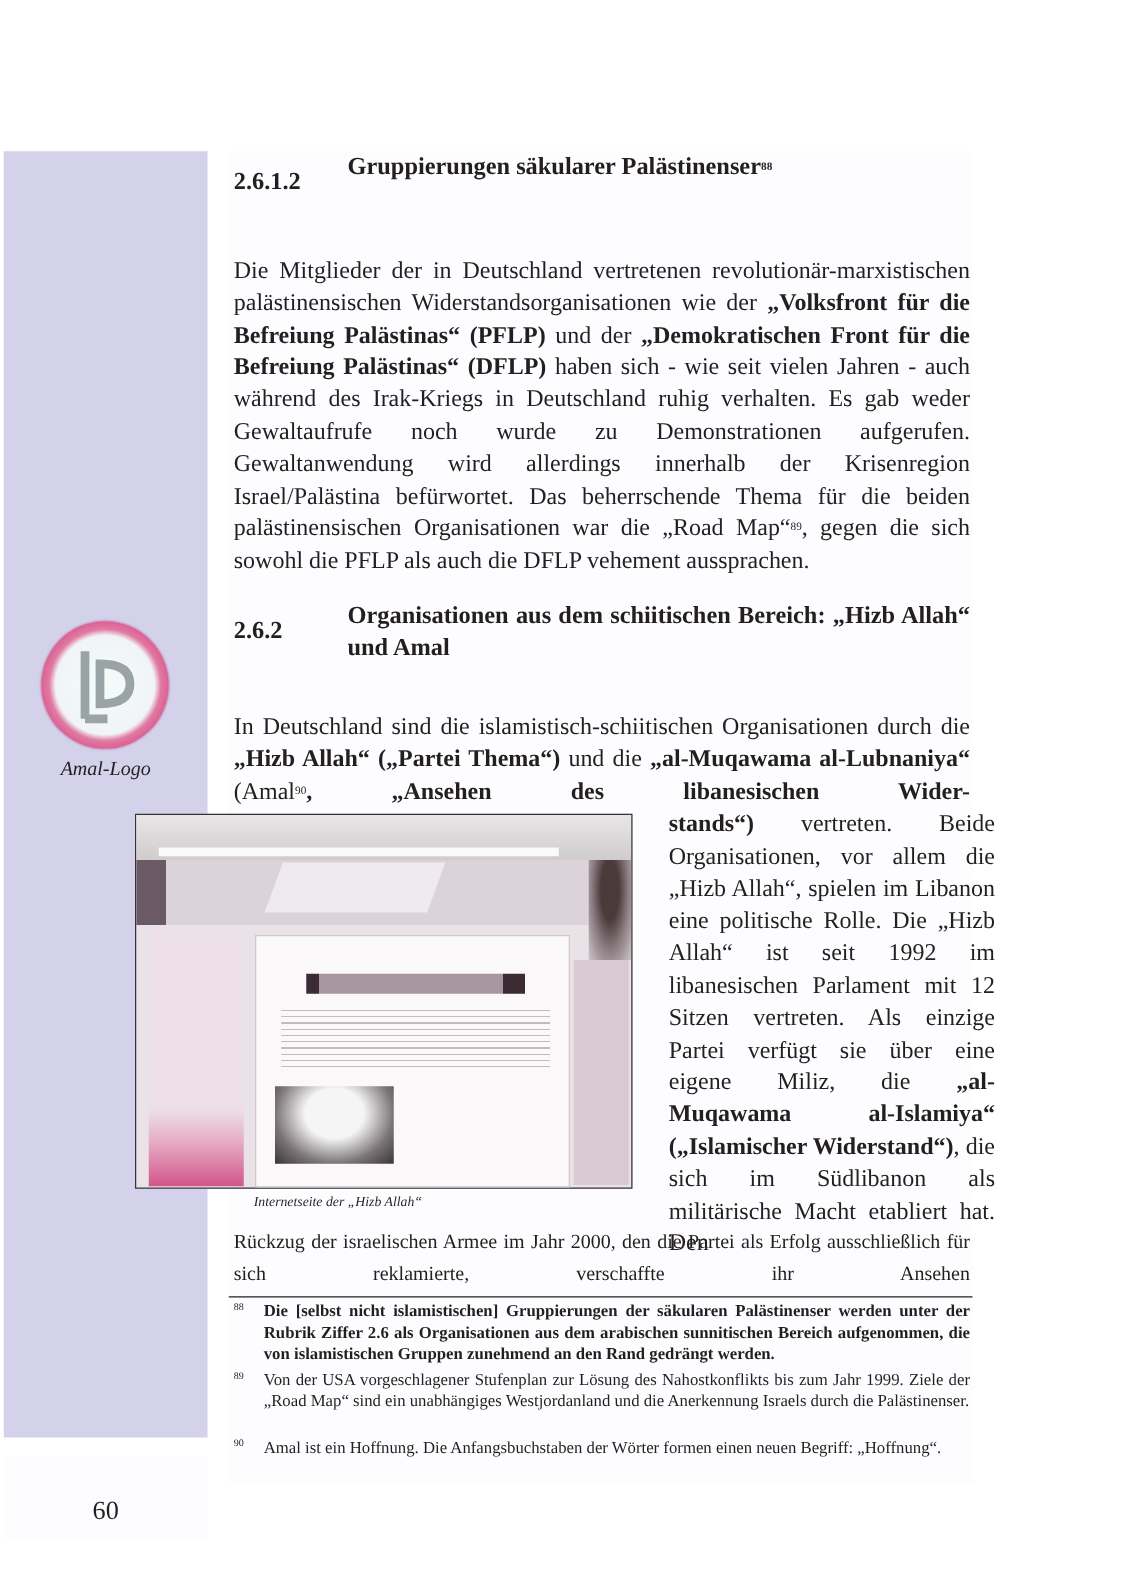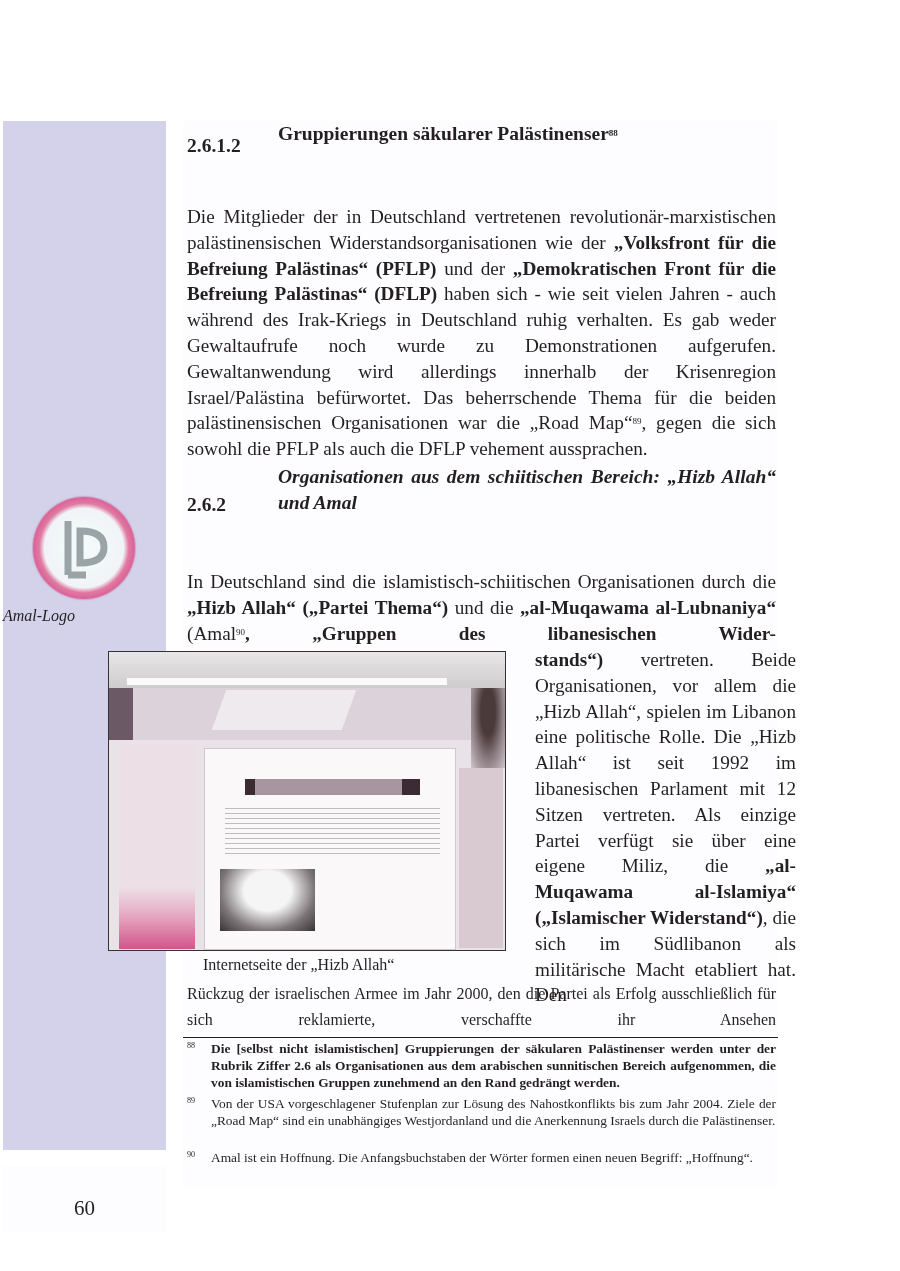--- a/index.html
+++ b/index.html
@@ -6,21 +6,21 @@
   body { width:900px; height:1271px; background:#ffffff; position:relative; overflow:hidden;
          font-family:"Liberation Serif", "DejaVu Serif", serif; color:#231f20; }
   .sidebar { position:absolute; left:3px; top:121px; width:163px; height:1029px; background:#d3d2ea; }
   .sidebar-foot { position:absolute; left:3px; top:1166px; width:163px; height:66px; background:#fdfcfe; }
   .page-number { position:absolute; left:3px; top:1164px; width:163px; text-align:center; font-size:21px;margin-top:32px; }
   .content-bg { position:absolute; left:183px; top:121px; width:595px; height:1066px; background:#fdfcfe; }
   .logo { position:absolute; left:33px; top:497px; width:102px; height:102px; border-radius:50%;
           background:radial-gradient(circle, #f5fbfb 0%, #f0f4f6 55%, #e07aa3 62%, #d9558b 75%, #c94b7e 100%);
           box-shadow:0 0 2px #b0407a; }
   .logo-glyph { position:absolute; left:23px; top:18px; width:56px; height:66px; }
-  .logo-caption { position:absolute; left:3px; top:607px; width:163px; font-style:italic; font-size:16px; }
+  .logo-caption { position:absolute; left:3px; top:607px; width:163px; text-align:center; font-style:italic; font-size:16px; }
   .text { position:absolute; left:187px; width:589px; font-size:19.2px; line-height:25.8px; text-align:justify; }
   .text b { font-weight:bold; }
   .sup { font-size:9px; vertical-align:top; position:relative; top:-1px; }
   .h { position:absolute; font-weight:bold; font-size:19.5px; line-height:26px; }
   .h-num { position:absolute; left:187px; }
   .h-title { position:absolute; left:278px; width:498px; text-align:justify; text-align-last:left; }
   .p1 { top:185px;margin-top:19px; }
   .p2-full { top:569px; }
   .wrap-col { position:absolute; left:515px; top:647px; width:261px; font-size:19.2px; line-height:25.8px; text-align:justify;margin-left:20px; }
   .tail { position:absolute; left:187px; top:981px; width:589px; font-size:16px; line-height:25.8px; text-align:justify; }
@@ -30,21 +30,21 @@
   .ss-banner { position:absolute; left:0; top:36px; width:100%; height:52px; background:linear-gradient(90deg,#6b5a66 0 6%, #dcd2d9 6% 100%); }
   .ss-banner-mid { position:absolute; left:110px; top:38px; width:130px; height:40px; background:#efeaee; transform:skewX(-20deg); }
   .ss-portrait { position:absolute; left:362px; top:36px; width:34px; height:80px; background:radial-gradient(ellipse at 50% 30%, #4a3a3a 0 30%, #8a7b80 60%, #cfc6ca 100%); }
   .ss-left { position:absolute; left:10px; top:92px; width:76px; height:205px; background:linear-gradient(#ecdfe6 0 70%, #e7b0c7 82%, #d2558b 100%); }
   .ss-main { position:absolute; left:95px; top:96px; width:250px; height:200px; background:#faf8f9; border:1px solid #cfc7cc; }
   .ss-bar { position:absolute; left:40px; top:30px; width:175px; height:16px; background:linear-gradient(90deg,#3b2c33 0 6%, #a796a0 6% 90%, #3b2c33 90%); }
   .ss-photo { position:absolute; left:15px; top:120px; width:95px; height:62px; background:radial-gradient(ellipse at 50% 35%, #f5f5f5 0 35%, #7c7577 70%, #3a3436 100%); }
   .ss-lines { position:absolute; left:20px; top:55px; width:215px; height:50px;
               background:repeating-linear-gradient(#faf8f9 0 4px, #9a9396 4px 5px); opacity:.6; }
   .ss-right { position:absolute; left:350px; top:116px; width:44px; height:180px; background:#d9c9d0; }
-  .ss-caption { position:absolute; left:203px; top:956px; font-size:16px; }
+  .ss-caption { position:absolute; left:203px; top:956px; font-style:italic; font-size:11px; }
   .fn-rule { position:absolute; left:183px; top:1037px; width:595px; height:1px; background:#231f20; }
   .fn { position:absolute; left:211px; width:565px; font-size:13.4px; line-height:17.2px; text-align:justify; }
   .fn-num { position:absolute; left:187px; font-size:8px; }
 </style>
 </head>
 <body>
 
 <div class="sidebar"></div>
 <div class="content-bg"></div>
 <div class="sidebar-foot"></div>
@@ -59,24 +59,24 @@
 <div class="logo-caption">Amal-Logo</div>
 
 <div class="h h-num" style="top:133px;">2.6.1.2</div>
 <div class="h h-title" style="top:121px;"><span>Gruppierungen säkularer Palästinenser</span><span class="sup">88</span></div>
 
 <div class="text p1">
   <span>Die Mitglieder der in Deutschland vertretenen revolutionär-marxistischen palästinensischen Widerstandsorganisationen wie der </span><b>„Volksfront für die Befreiung Palästinas“ (PFLP)</b><span> und der </span><b>„Demokratischen Front für die Befreiung Palästinas“ (DFLP)</b><span> haben sich - wie seit vielen Jahren - auch während des Irak-Kriegs in Deutschland ruhig verhalten. Es gab weder Gewaltaufrufe noch wurde zu Demonstrationen aufgerufen. Gewaltanwendung wird allerdings innerhalb der Krisenregion Israel/Palästina befürwortet. Das beherrschende Thema für die beiden palästinensischen Organisationen war die „Road Map“</span><span class="sup">89</span><span>, gegen die sich sowohl die PFLP als auch die DFLP vehement aussprachen.</span>
 </div>
 
 <div class="h h-num" style="top:492px;">2.6.2</div>
-<div class="h h-title" style="top:464px;font-style:italic;">Organisationen aus dem schiitischen Bereich: „Hizb Allah“ und Amal</div>
+<div class="h h-title" style="top:480px;">Organisationen aus dem schiitischen Bereich: „Hizb Allah“ und Amal</div>
 
 <div class="text p2-full" style="text-align-last:justify;">
-  <span>In Deutschland sind die islamistisch-schiitischen Organisationen durch die </span><b>„Hizb Allah“ („Partei Thema“)</b><span> und die </span><b>„al-Muqawama al-Lubnaniya“</b><span> </span><span>(Amal</span><span class="sup">90</span><b>, „Gruppen des libanesischen Wider-</b>
+  <span>In Deutschland sind die islamistisch-schiitischen Organisationen durch die </span><b>„Hizb Allah“ („Partei Thema“)</b><span> und die </span><b>„al-Muqawama al-Lubnaniya“</b><span> </span><span>(Amal</span><span class="sup">90</span><b>, „Ansehen des libanesischen Wider-</b>
 </div>
 
 <div class="wrap-col" style="text-align-last:justify;">
   <b>stands“)</b><span> vertreten. Beide Organisationen, vor allem die „Hizb Allah“, spielen im Libanon eine politische Rolle. Die „Hizb Allah“ ist seit 1992 im libanesischen Parlament mit 12 Sitzen vertreten. Als einzige Partei verfügt sie über eine eigene Miliz, die </span><b>„al-Muqawama al-Islamiya“ („Islamischer Widerstand“)</b><span>, die sich im Südlibanon als militärische Macht etabliert hat. Den</span>
 </div>
 
 <div class="tail" style="text-align-last:justify;">Rückzug der israelischen Armee im Jahr 2000, den die Partei als Erfolg ausschließlich für sich reklamierte, verschaffte ihr Ansehen</div>
 
 <div class="screenshot">
   <div class="ss-menubar"></div>
@@ -91,15 +91,15 @@
     <div class="ss-photo"></div>
   </div>
   <div class="ss-right"></div>
 </div>
 <div class="ss-caption">Internetseite der „Hizb Allah“</div>
 
 <div class="fn-rule"></div>
 <div class="fn-num" style="top:1041px;">88</div>
 <div class="fn" style="top:1040px;font-weight:bold;">Die [selbst nicht islamistischen] Gruppierungen der säkularen Palästinenser werden unter der Rubrik Ziffer 2.6 als Organisationen aus dem arabischen sunnitischen Bereich aufgenommen, die von islamistischen Gruppen zunehmend an den Rand gedrängt werden.</div>
 <div class="fn-num" style="top:1096px;">89</div>
-<div class="fn" style="top:1095px;">Von der USA vorgeschlagener Stufenplan zur Lösung des Nahostkonflikts bis zum Jahr 2004. Ziele der „Road Map“ sind ein unabhängiges Westjordanland und die Anerkennung Israels durch die Palästinenser.</div>
+<div class="fn" style="top:1095px;">Von der USA vorgeschlagener Stufenplan zur Lösung des Nahostkonflikts bis zum Jahr 1999. Ziele der „Road Map“ sind ein unabhängiges Westjordanland und die Anerkennung Israels durch die Palästinenser.</div>
 <div class="fn-num" style="top:1150px;">90</div>
 <div class="fn" style="top:1149px;">Amal ist ein Hoffnung. Die Anfangsbuchstaben der Wörter formen einen neuen Begriff: „Hoffnung“.</div>
 
 </body></html>

